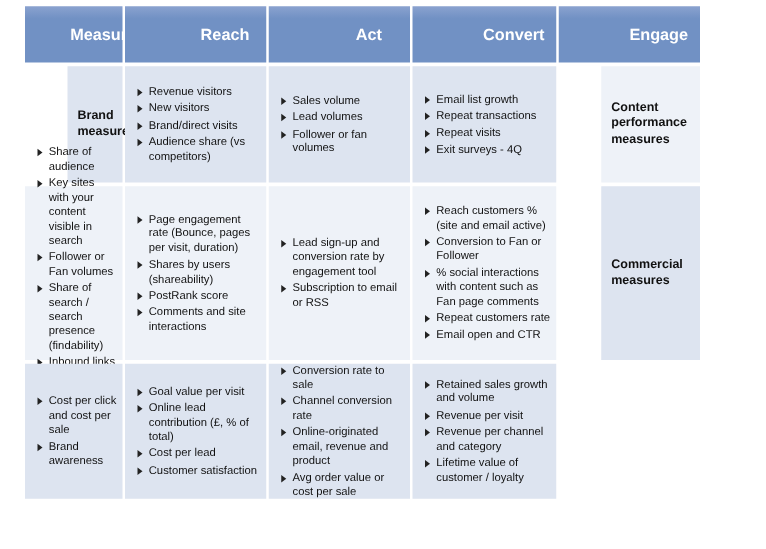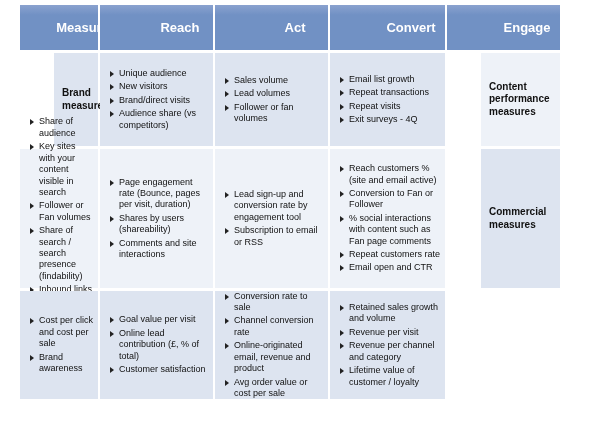--- a/index.html
+++ b/index.html
@@ -80,21 +80,21 @@
   <div class="cell hcell">Reach</div>
   <div class="cell hcell">Act</div>
   <div class="cell hcell">Convert</div>
   <div class="cell hcell">Engage</div>
 
   <div class="cell band rowlabel">Brand measures</div>
   <div class="cell band">
       <ul class="bullets">
         <li>
           <span class="bullet"></span>
-          <span class="txt">Unique audience</span>
+          <span class="txt">Revenue visitors</span>
         </li>
         <li>
           <span class="bullet"></span>
           <span class="txt">New visitors</span>
         </li>
         <li>
           <span class="bullet"></span>
           <span class="txt">Brand/direct visits</span>
         </li>
         <li>
@@ -174,20 +174,24 @@
         <li>
           <span class="bullet"></span>
           <span class="txt">Page engagement rate (Bounce, pages per visit, duration)</span>
         </li>
         <li>
           <span class="bullet"></span>
           <span class="txt">Shares by users (shareability)</span>
         </li>
         <li>
           <span class="bullet"></span>
+          <span class="txt">PostRank score</span>
+        </li>
+        <li>
+          <span class="bullet"></span>
           <span class="txt">Comments and site interactions</span>
         </li>
       </ul>
     </div>
   <div class="cell light">
       <ul class="bullets">
         <li>
           <span class="bullet"></span>
           <span class="txt">Lead sign-up and conversion rate by engagement tool</span>
         </li>
@@ -240,20 +244,24 @@
         <li>
           <span class="bullet"></span>
           <span class="txt">Goal value per visit</span>
         </li>
         <li>
           <span class="bullet"></span>
           <span class="txt">Online lead contribution (£, % of total)</span>
         </li>
         <li>
           <span class="bullet"></span>
+          <span class="txt">Cost per lead</span>
+        </li>
+        <li>
+          <span class="bullet"></span>
           <span class="txt">Customer satisfaction</span>
         </li>
       </ul>
     </div>
   <div class="cell band">
       <ul class="bullets">
         <li>
           <span class="bullet"></span>
           <span class="txt">Conversion rate to sale</span>
         </li>

